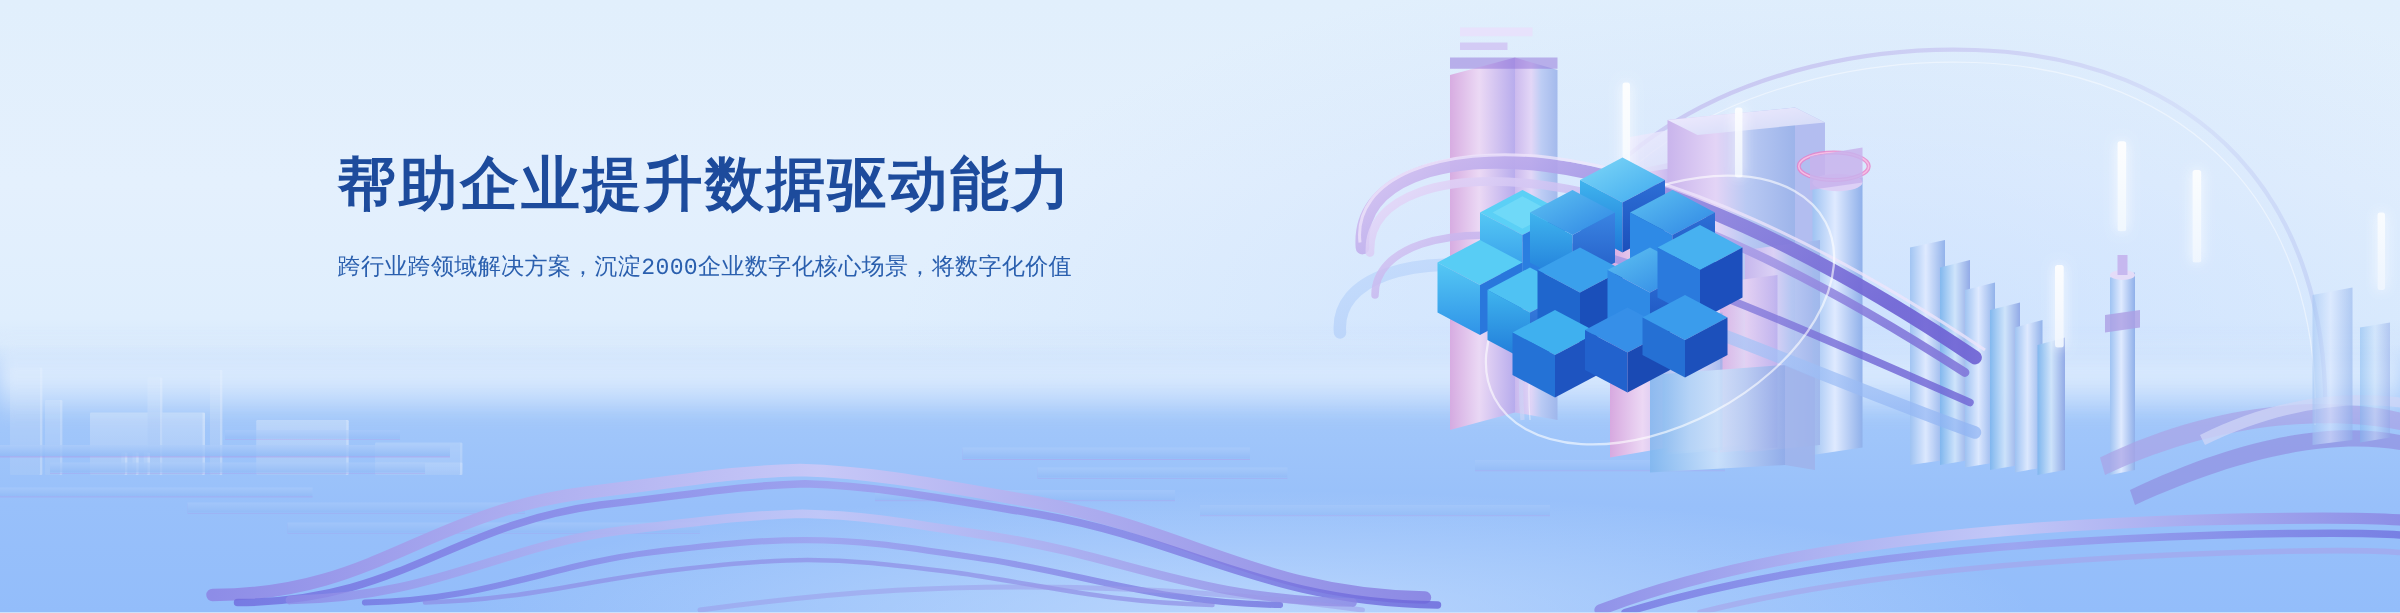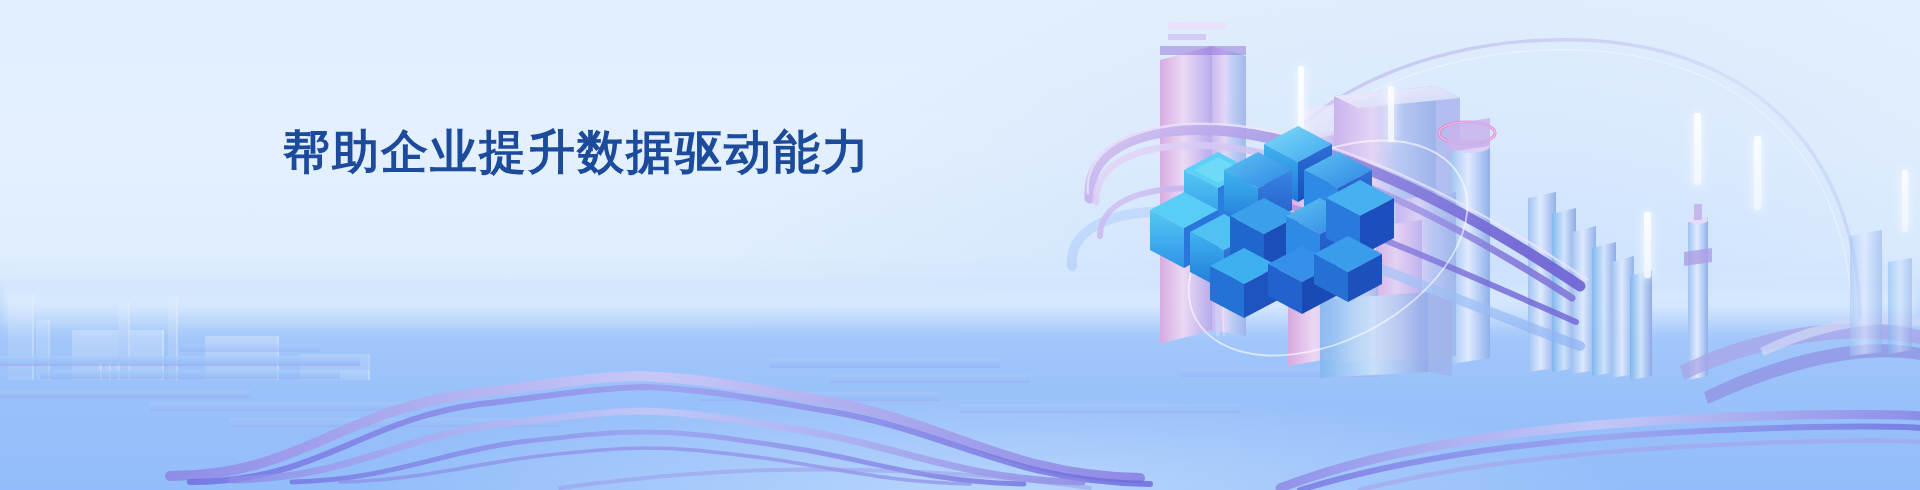--- a/index.html
+++ b/index.html
@@ -42,21 +42,21 @@
         box-shadow:0 1px 0 rgba(176,140,230,.55);}
   
   .ribbons{position:absolute;left:0;bottom:0;width:1920px;height:200px;}
   
   .rcity{position:absolute;right:0;top:0;width:760px;height:420px;}
   .lightbar{position:absolute;background:linear-gradient(180deg,#ffffff,#f2f8ff);
             box-shadow:0 0 10px rgba(255,255,255,.95);border-radius:2px;}
   
   .cubes{position:absolute;left:1136px;top:118px;width:260px;height:210px;}
   
-  .copy{position:absolute;left:283px;top:126px;width:700px;}
+  .copy{position:absolute;left:270px;top:126px;width:700px;font-family:Liberation Mono, monospace;}
   .headline{
     font-size:47px;line-height:1.12;letter-spacing:2px;color:#1d4b9c;
     font-weight:700;margin:0 0 20px 0;white-space:nowrap;
   }
   .sub{
     font-size:18.5px;line-height:1.75;color:#2a5fae;margin:0;font-weight:400;
     letter-spacing:.2px;max-width:660px;
   }
   .sub span{display:block;}
 </style>
@@ -353,16 +353,17 @@
 
       <path d="M1280 198 C1400 152 1560 132 1760 126 C1840 124 1890 124 1920 126" fill="none" stroke="url(#bb1)" stroke-width="9" stroke-linecap="round" opacity=".85"></path>
       <path d="M1300 200 C1424 162 1580 144 1776 138 C1850 136 1894 136 1920 138" fill="none" stroke="url(#bb2)" stroke-width="6" stroke-linecap="round" opacity=".7"></path>
       <path d="M1360 200 C1470 172 1610 158 1790 152 C1856 150 1898 150 1920 152" fill="none" stroke="#a6a2ea" stroke-width="4.5" stroke-linecap="round" opacity=".6"></path>
     </svg>
   </div>
 
   <div class="copy">
     <h1 class="headline">帮助企业提升数据驱动能力</h1>
     <p class="sub">
+      <span>跨行业跨领域解决方案，沉淀2000企业数字化核心场景，将数字化价值</span>
     </p>
   </div>
 
 </div>
 
 </body></html>

